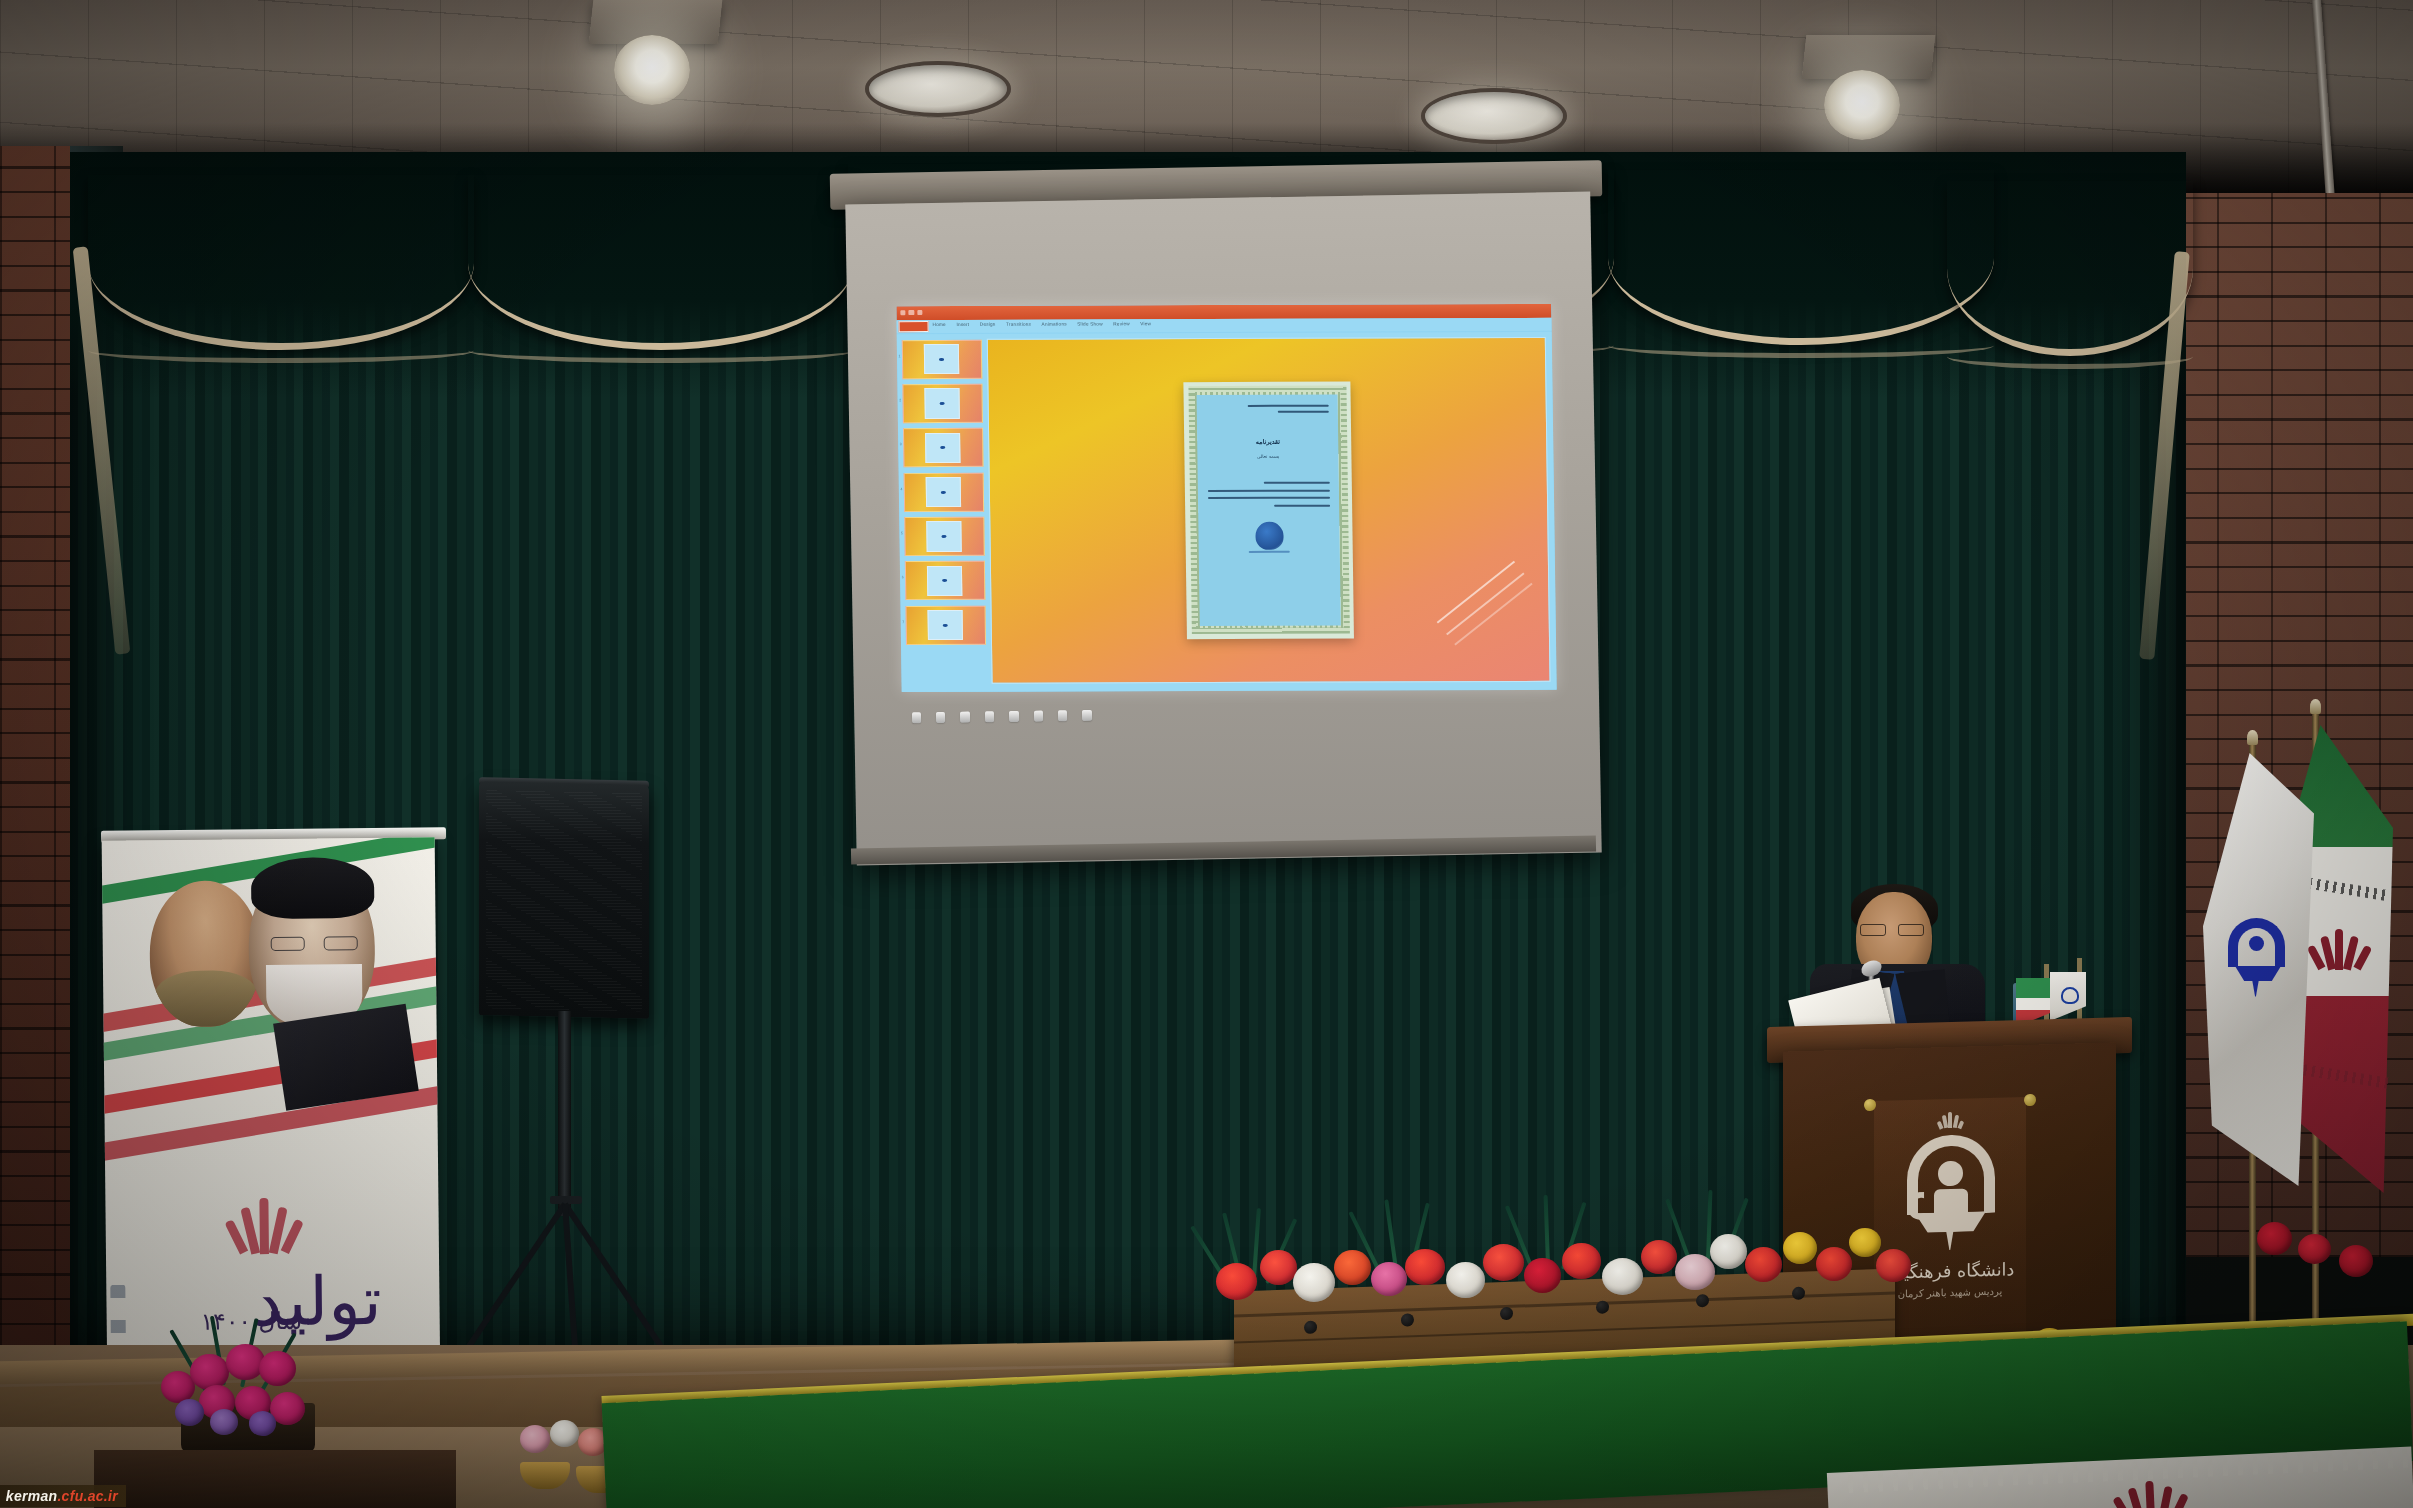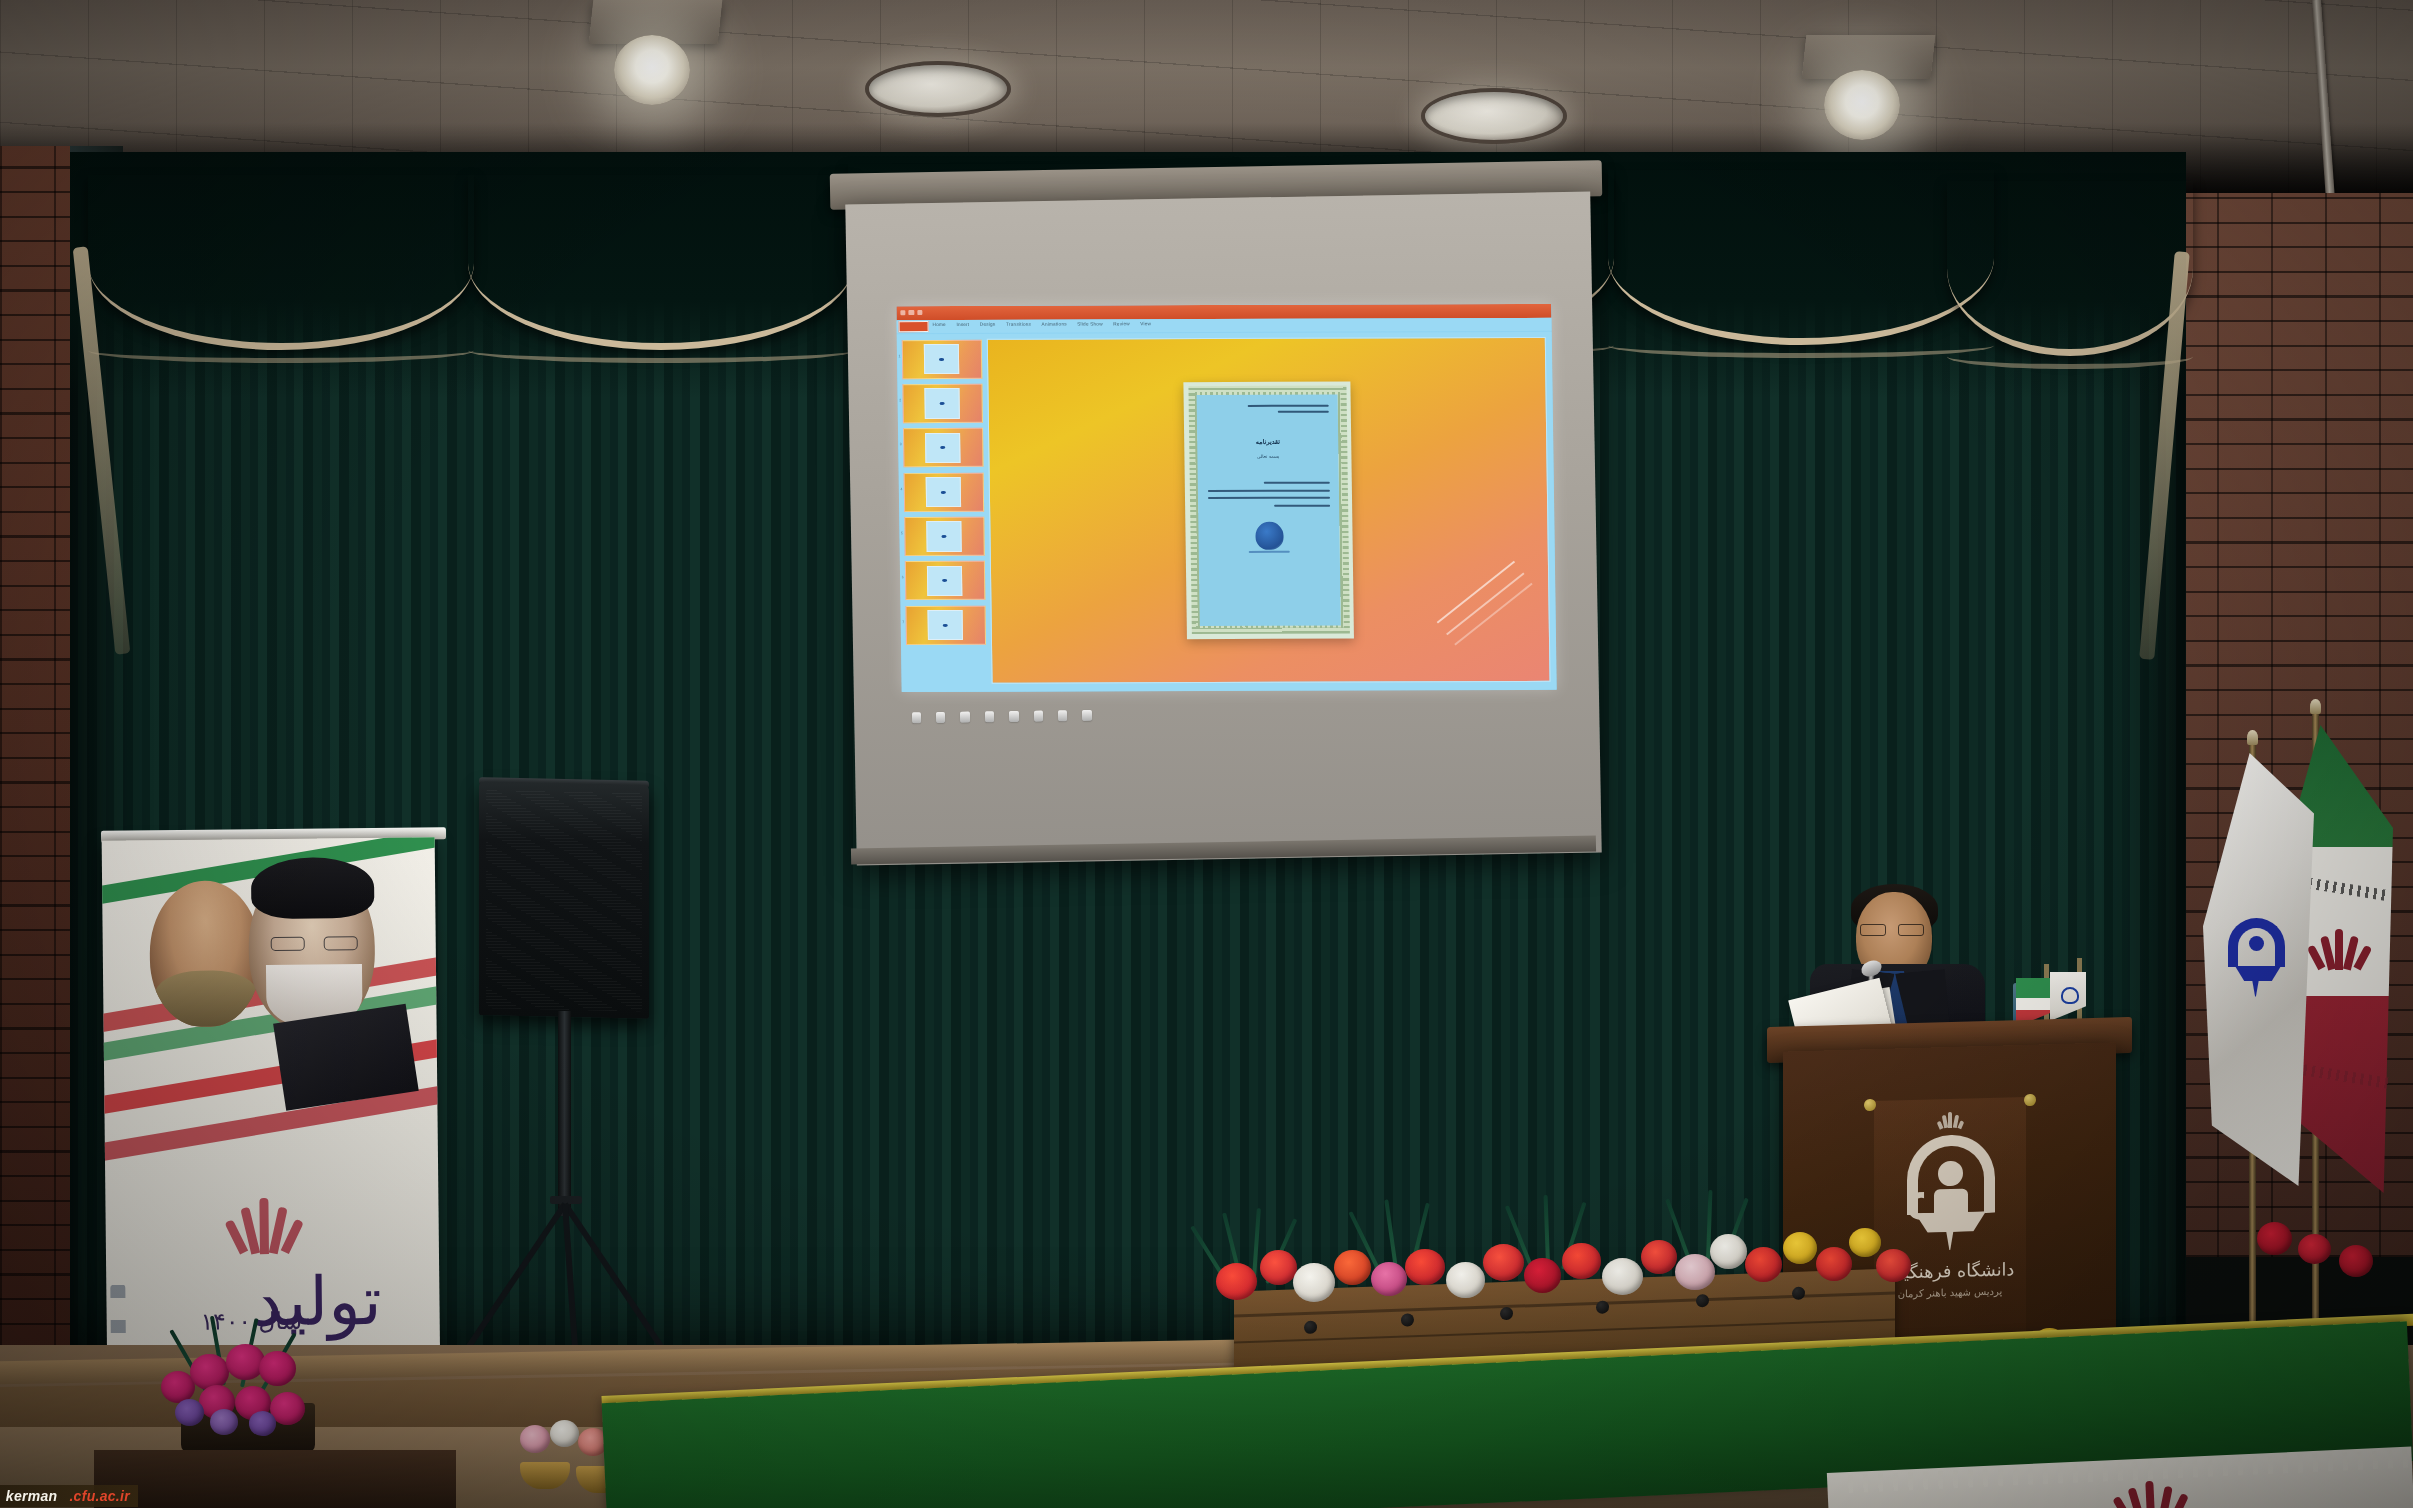--- a/index.html
+++ b/index.html
@@ -768,21 +768,21 @@
     background:linear-gradient(180deg,#4a3322,#281a10);
   }
 
   
   .watermark{
     position:absolute; left:0px; top:1485px;
     padding:2.9px 8.2px 3.5px 5.8px;
     background:linear-gradient(90deg, rgba(38,28,12,.92), rgba(52,38,16,.88));
     font-style:italic; font-weight:bold; font-size:14px;
     letter-spacing:0.3px;
-    display:flex; align-items:flex-start; gap:12px;
+    display:flex; align-items:flex-start; gap:0px;
     z-index:60;
   }
   .wm-a{ color:#f4f1e8; }
   .wm-b{ color:#e0452a; }
 
   .vignette{
     position:absolute; inset:0; pointer-events:none;
     background:radial-gradient(ellipse at 50% 45%, rgba(0,0,0,0) 48%, rgba(0,0,0,.45) 100%);
   }
 </style>

